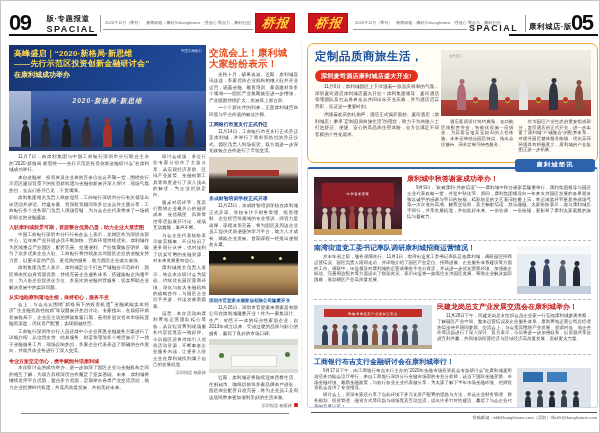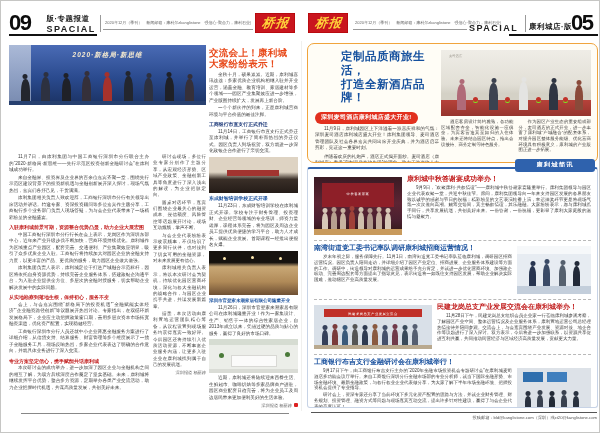--- a/index.html
+++ b/index.html
@@ -49,21 +49,21 @@
   
   .col { overflow:hidden; }
   .c3-title { font-size:9.5px; font-weight:900; color:#e84818; line-height:1.2; letter-spacing:.3px; }
   .navy-sub { font-size:4.9px; font-weight:bold; color:#1e3a7a; margin:3px 0 1.5px; }
   .photo { position:relative; overflow:hidden; margin:2px 0; }
   .ph-txt { position:absolute; width:100%; text-align:center; color:#fff; font-size:3.3px; letter-spacing:.5px; }
 
   
   .feature { left:306px; top:42px; width:291px; height:120px; border:1.5px solid #f0a43c; border-radius:7px;
              background:#fffdf6; padding:6px; overflow:hidden; }
-  .f-title { font-size:11.5px; font-weight:900; color:#15509e; line-height:1.2; letter-spacing:.5px;margin-left:26px; }
+  .f-title { font-size:11.5px; font-weight:900; color:#15509e; line-height:1.2; letter-spacing:.5px; }
   .f-badge { display:inline-block; margin-top:3px; background:#e2301e; color:#fff; font-size:6px; font-weight:bold;
              padding:1.5px 6px; border-radius:7px; letter-spacing:.3px; }
   .f-left { position:absolute; left:7px; top:6px; width:124px; }
   .f-left p.body { margin-top:2px; }
   .f-photo { position:absolute; right:6px; top:6px; width:150px; height:66px; background:linear-gradient(180deg,#efede7 0%,#e2dfd6 52%,#d4d1c6 66%,#d4d1c6 70%); overflow:hidden; }
   .carpet { position:absolute; bottom:0; left:0; right:0; height:16px; background:linear-gradient(180deg,#b6423a,#96342d); }
   .f-bottom { position:absolute; right:6px; top:75px; width:150px; height:38px; column-count:2; column-gap:5px; }
   .f-bottom p.body { font-size:4.4px; line-height:1.28; }
   .flower { position:absolute; width:5px; height:5px; border-radius:50%; background:#c2332c; box-shadow:0 1px 0 #7e2; }
 
@@ -109,20 +109,26 @@
   </div>
   <div class="abs issue" style="left:354px;top:19px;width:146px;">2020年12月（季刊）　新闻邮箱：康利尔zkanglistone　强信心·聚合力，康利石业集团</div>
   <div class="abs thn" style="left:352px;top:28px;width:114px;"></div>
   <div class="abs sec-en" style="left:468px;top:22px;">SPACIAL</div>
   <div class="abs vln" style="left:524px;top:14px;height:17px;"></div>
   <div class="abs sec-cn" style="left:528px;top:21px;">康利城店·版</div>
   <div class="abs pageno" style="left:570px;top:11px;">05</div>
   <div class="abs hrb" style="left:508px;top:33px;width:89px;"></div>
 
   <div class="abs hero">
+    <div class="hero-top">
+      <div class="hero-l1">高峰盛启｜“2020·新格局·新思维</div>
+      <div class="hero-l2">——先行示范区投资创新金融研讨会”</div>
+      <div class="hero-l3">在康利城成功举办</div>
+      <div class="hero-logo">中国工商银行</div>
+    </div>
     <div class="hero-photo">
       <div class="hero-build"></div>
       <div class="hero-banner">2020·新格局·新思维</div>
       <div class="people">
         <span class="pn" style="height:26px;background:#23262e;"></span>
         <span class="pn" style="height:28px;background:#2d3140;"></span>
         <span class="pn" style="height:27px;background:#1f2128;"></span>
         <span class="pn" style="height:29px;background:#35303a;"></span>
         <span class="pn" style="height:28px;background:#a6322c;"></span>
         <span class="pn" style="height:29px;background:#23262e;"></span>
@@ -183,21 +189,20 @@
       <div class="abs" style="left:76px;top:13px;width:5px;height:5px;border-radius:50%;background:#4a7a3a;"></div>
       <div class="abs" style="left:0;bottom:0;width:89px;height:4px;background:#dadcd6;"></div>
     </div>
     <p class="body">近期，康利城还将陆续迎来西餐生活、生鲜超市、咖啡烘焙等多家品牌商户进驻，园区商业配套日趋完善，将为企业员工及周边居民带来更加便利美好的生活体验。</p>
     <div class="byline"><span>深圳报道 杨丽婷</span> <span class="endmark"></span></div>
   </div>
 
   <div class="abs feature">
     <div class="f-left">
       <div class="f-title">定制品质商旅生活，</div>
-      <div class="f-title">打造全新酒店品牌！</div>
       <div class="f-badge">深圳麦司酒店康利城店盛大开业!</div>
       <p class="body">11月9日，康利城园区上下洋溢着一派喜庆祥和的气氛：深圳麦司酒店康利城店盛大开业！康利集团领导、麦司酒店管理团队及社会各界嘉宾共同出席开业庆典，并为酒店启幕剪彩，见证这一重要时刻。</p>
       <p class="body">伴随着欢庆的礼炮声，酒店正式揭开面纱。麦司酒店（康利城店）秉承“定制品质商旅生活”的理念，致力于为商旅人士打造舒适、便捷、安心的高品质住宿体验，全方位满足不同客群的个性化需求。</p>
     </div>
     <div class="f-photo">
       <div class="abs" style="left:8px;top:4px;font-size:3.3px;color:#9a968c;">麦司酒店</div>
       <div class="carpet"></div>
       <span class="pn" style="position:absolute;bottom:6px;left:16px;height:26px;width:9px;background:#b06a78;"></span>
       <span class="pn" style="position:absolute;bottom:6px;left:48px;height:27px;width:9px;background:#3c4250;"></span>
       <span class="pn" style="position:absolute;bottom:6px;left:78px;height:28px;width:9px;background:#e4e4e2;"></span>

